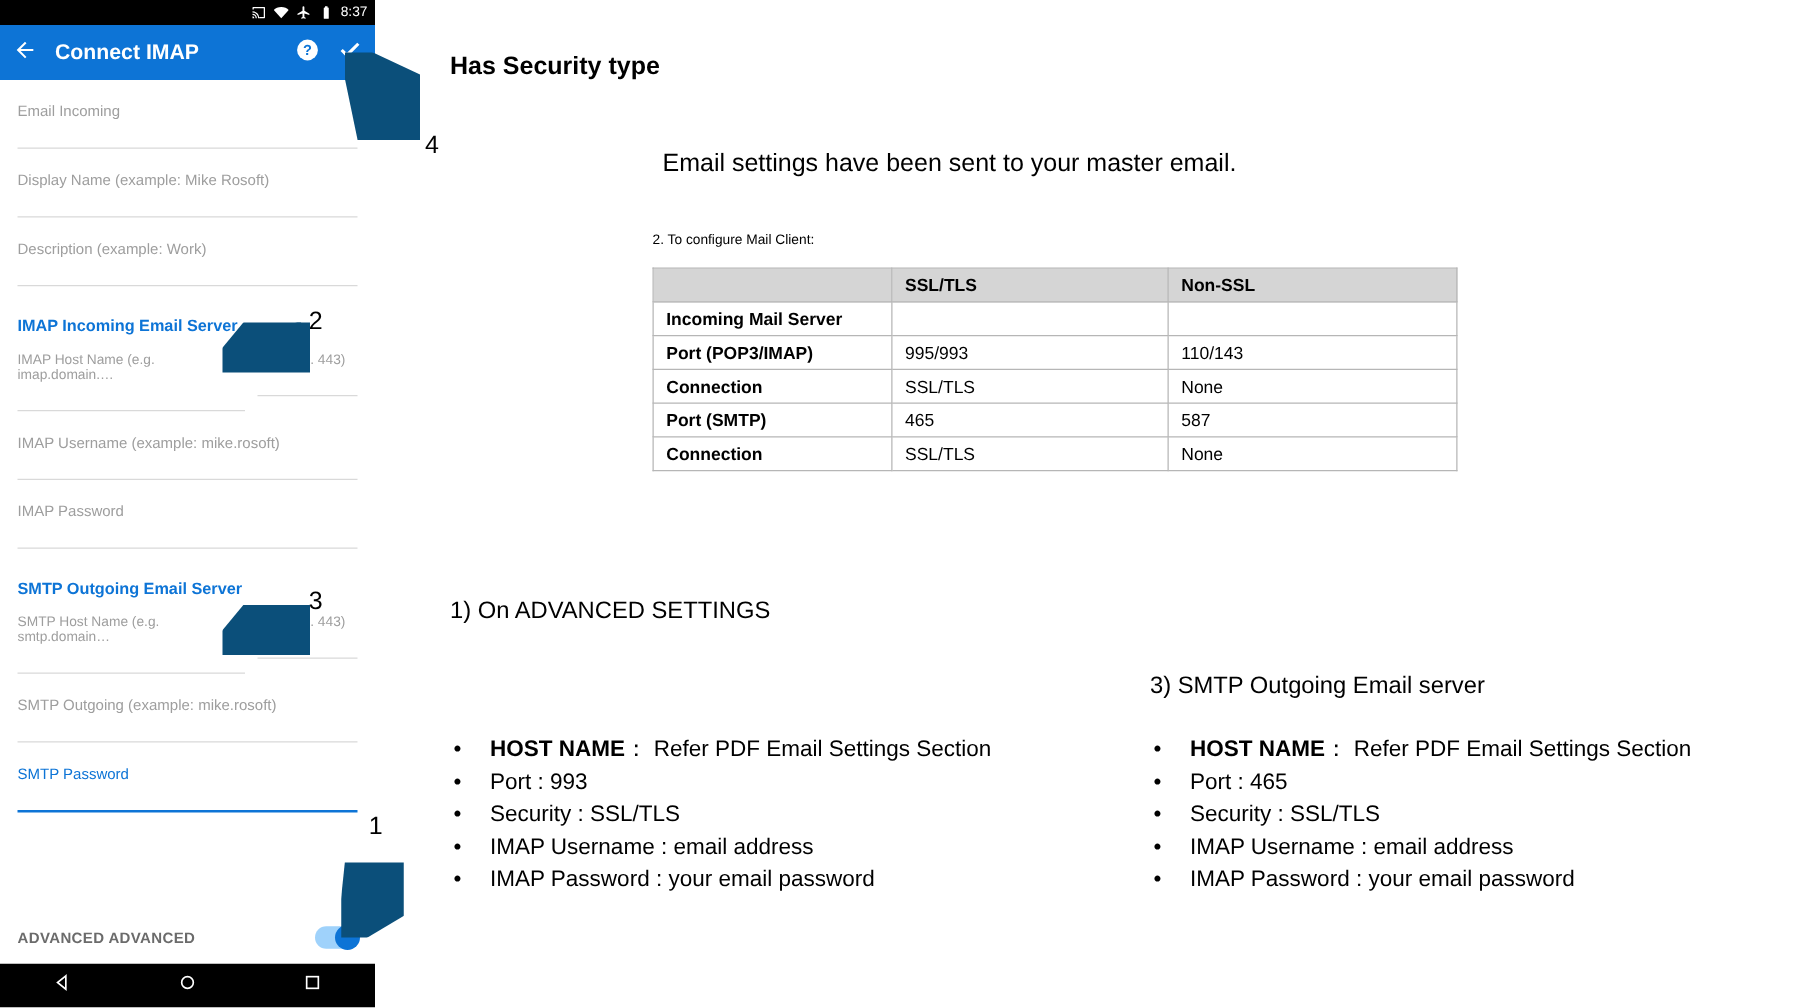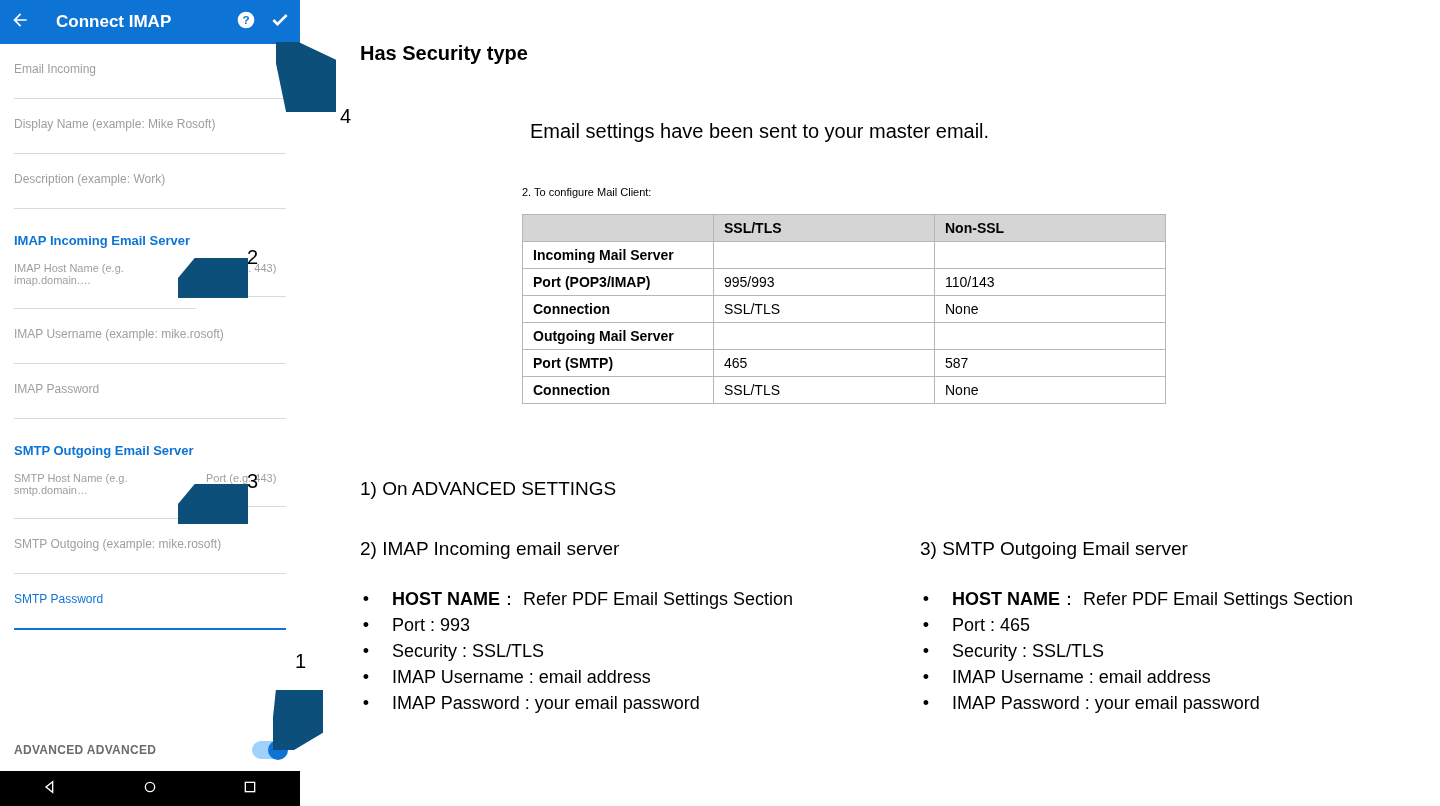--- a/index.html
+++ b/index.html
@@ -4,21 +4,21 @@
 <style>
   html,body{margin:0;padding:0;background:#fff;color:#000;font-family:Arial,Helvetica,sans-serif;}
   .page{position:relative;width:1440px;height:806px;overflow:hidden;}
 
   
   .phone{position:absolute;left:0;top:0;width:300px;height:806px;background:#fff;}
   .statusbar{height:20px;background:#000;color:#fff;font-size:11px;display:flex;align-items:center;justify-content:flex-end;padding:0 6px;gap:6px;}
   .statusbar .ico svg{width:12px;height:12px;vertical-align:middle;}
   .titlebar{height:44px;background:#0d74d6;color:#fff;display:flex;align-items:center;padding:0 10px;gap:14px;}
   .titlebar .arrow svg,.titlebar .help svg,.titlebar .check svg{width:20px;height:20px;}
-  .titlebar .title{font-weight:bold;font-size:17px;flex:0 0 auto;margin-left:12px;}
+  .titlebar .title{font-weight:bold;font-size:17px;flex:0 0 auto;}
   .titlebar .spacer{flex:1;}
   .form{padding:0 14px;}
   .field-label{font-size:12px;color:#9e9e9e;margin-top:18px;}
   .field-line{border-bottom:1px solid #d9d9d9;height:22px;}
   .section-head{font-size:13px;color:#0d74d6;font-weight:bold;margin-top:24px;}
   .pair{display:flex;gap:10px;margin-top:14px;}
   .pair .col-a{flex:1;}
   .pair .col-b{width:80px;}
   .tiny{font-size:11px;color:#9e9e9e;}
   .blue-underline{border-bottom:2px solid #0d74d6;height:22px;}
@@ -55,20 +55,35 @@
   .bullets .row{display:flex;gap:20px;}
   .bullets .dot{width:12px;text-align:center;}
   .bullets .bold{font-weight:bold;}
 </style>
 </head>
 <body>
 
 <div class="page">
 
   <div class="phone">
+    <div class="statusbar">
+      <span class="ico"><svg viewBox="0 0 24 24" fill="#fff">
+            <path d="M2 18v3h3a3 3 0 00-3-3zm0-4v2a5 5 0 015 5h2a7 7 0 00-7-7zm0-4v2a9 9 0 019 9h2A11 11 0 002 10zM21 3H3a1 1 0 00-1 1v3h2V5h16v14h-7v2h8a1 1 0 001-1V4a1 1 0 00-1-1z"></path>
+          </svg></span>
+      <span class="ico"><svg viewBox="0 0 24 24" fill="#fff">
+            <path d="M12 3C7 3 2.7 5 0 8l12 13L24 8c-2.7-3-7-5-12-5z"></path>
+          </svg></span>
+      <span class="ico"><svg viewBox="0 0 24 24" fill="#fff">
+            <path d="M21 16v-2l-8-5V3.5a1.5 1.5 0 00-3 0V9l-8 5v2l8-2.5V19l-2 1.5V22l3.5-1L15 22v-1.5L13 19v-5.5l8 2.5z"></path>
+          </svg></span>
+      <span class="ico"><svg viewBox="0 0 24 24" fill="#fff">
+            <path d="M15 4h-1V2h-4v2H9a1 1 0 00-1 1v16a1 1 0 001 1h6a1 1 0 001-1V5a1 1 0 00-1-1z"></path>
+          </svg></span>
+      <span>8:37</span>
+    </div>
 
     <div class="titlebar">
       <span class="arrow"><svg viewBox="0 0 24 24" fill="#fff">
             <path d="M20 11H7.8l5.6-5.6L12 4l-8 8 8 8 1.4-1.4L7.8 13H20z"></path>
           </svg></span>
       <span class="title">Connect IMAP</span>
       <span class="spacer"></span>
       <span class="help"><svg viewBox="0 0 24 24" fill="#fff">
             <circle cx="12" cy="12" r="10"></circle>
             <text x="12" y="17" text-anchor="middle" font-size="14" font-weight="bold" fill="#0d74d6">?</text>
@@ -207,39 +222,33 @@
           <td class="rowhead">Port (POP3/IMAP)</td>
           <td>995/993</td>
           <td>110/143</td>
         </tr>
     <tr>
           <td class="rowhead">Connection</td>
           <td>SSL/TLS</td>
           <td>None</td>
         </tr>
     <tr>
-          <td class="rowhead">Outgoing Mail Server</td>
-          <td></td>
-          <td></td>
-        </tr>
-    <tr>
           <td class="rowhead">Port (SMTP)</td>
           <td>465</td>
           <td>587</td>
         </tr>
     <tr>
           <td class="rowhead">Connection</td>
           <td>SSL/TLS</td>
           <td>None</td>
         </tr>
   </tbody>
     </table>
 
   <div class="step1">1) On ADVANCED SETTINGS</div>
-  <div class="step2">2) IMAP Incoming email server</div>
   <div class="step3">3) SMTP Outgoing Email server</div>
 
   <div class="bullets bul-left">
     <div class="row">
         <span class="dot">•</span>
         <span><span class="bold">HOST NAME</span><span>：  Refer PDF Email Settings Section</span></span>
       </div>
     <div class="row">
         <span class="dot">•</span>
         <span>Port : 993</span>

